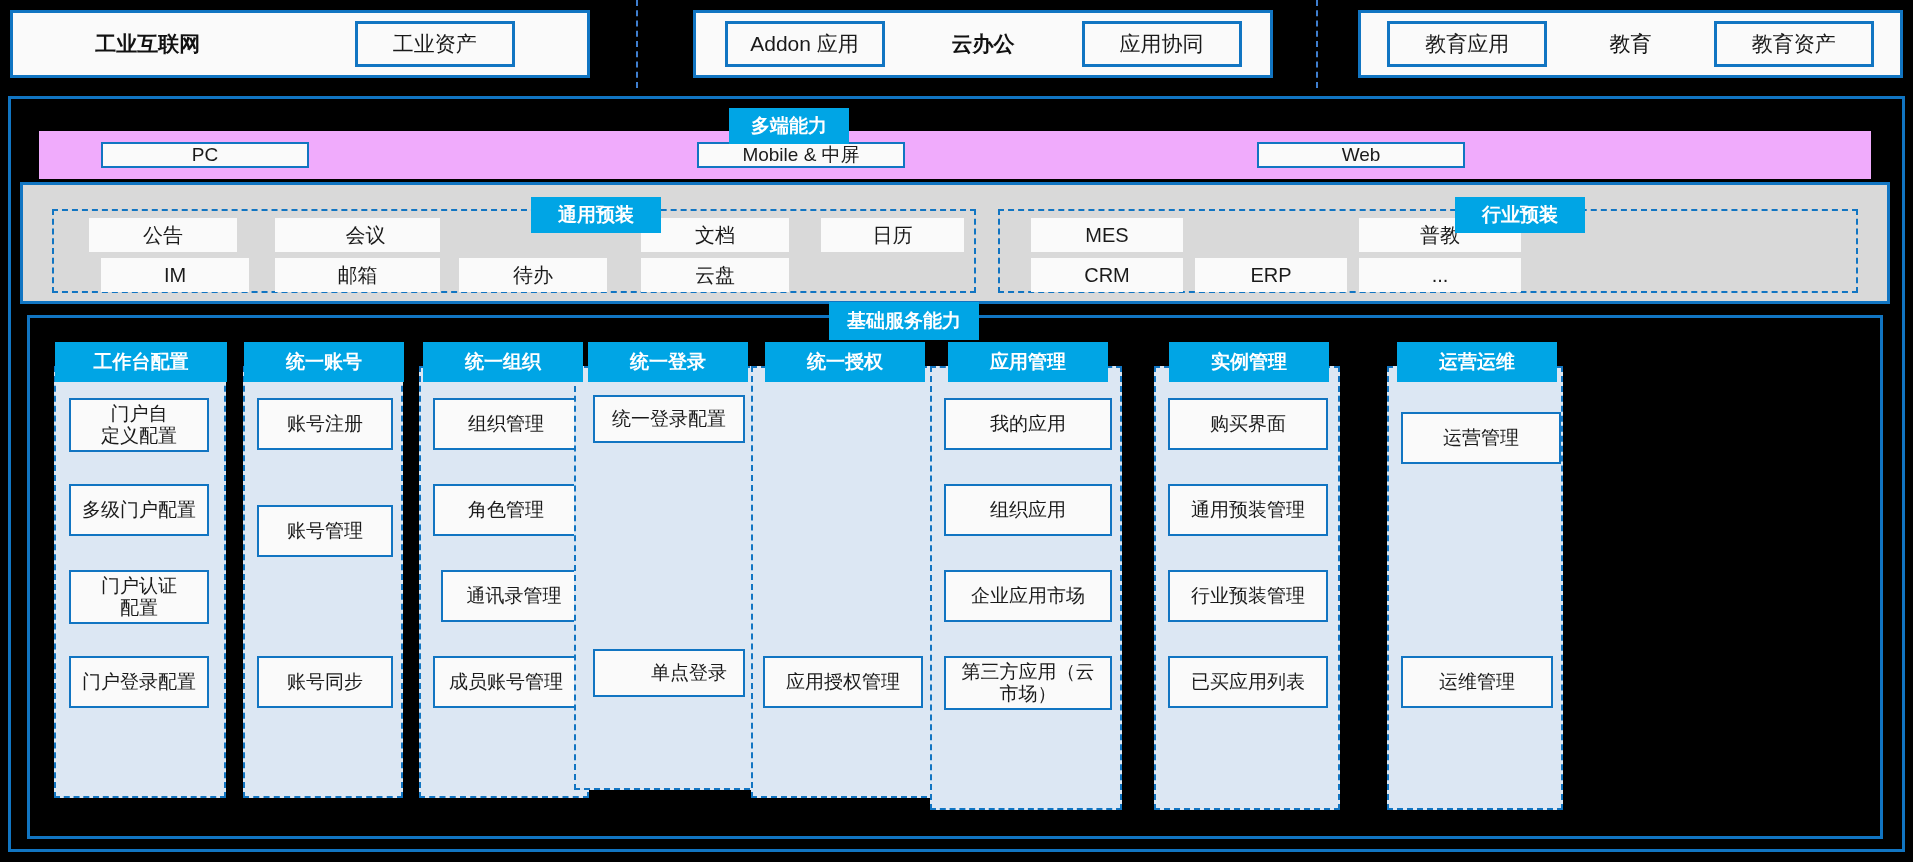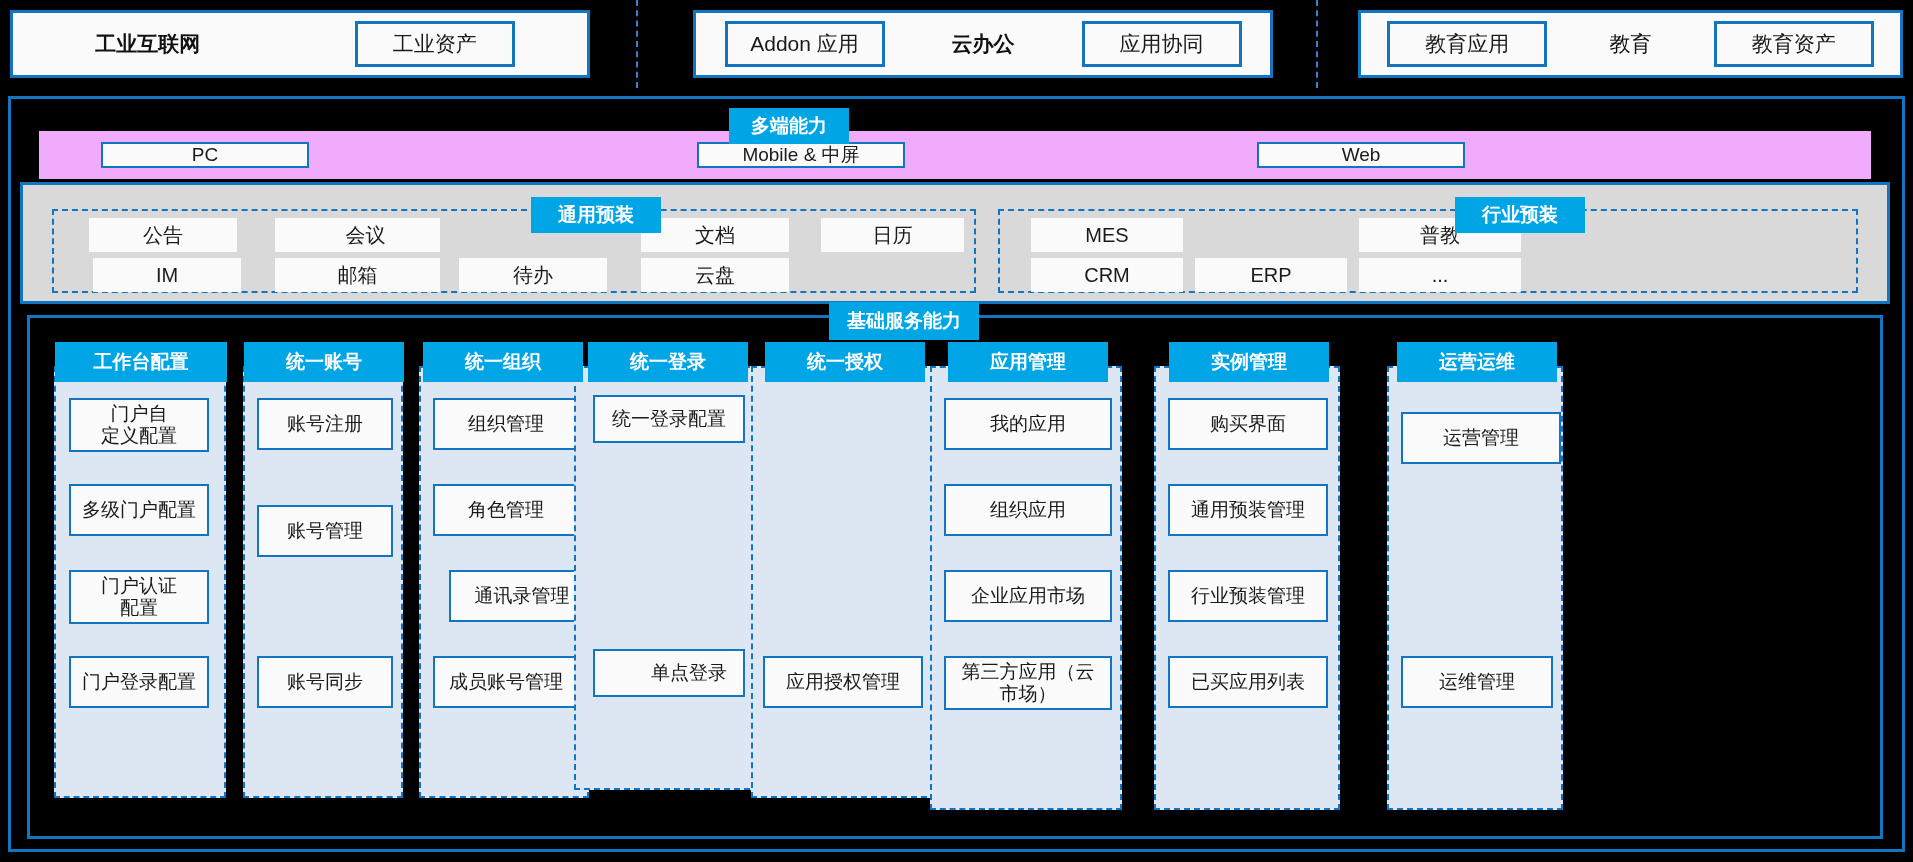--- a/index.html
+++ b/index.html
@@ -227,21 +227,21 @@
   <div class="preinstall-strip">
 
     <div class="dashed-box db-general"></div>
     <div class="dashed-box db-industry"></div>
 
     <div class="pre-item" style="left:66px;  top:33px; width:148px;">公告</div>
     <div class="pre-item" style="left:252px; top:33px; width:165px;padding-left:16px;">会议</div>
     <div class="pre-item" style="left:618px; top:33px; width:148px;">文档</div>
     <div class="pre-item" style="left:798px; top:33px; width:143px;">日历</div>
 
-    <div class="pre-item" style="left:70px;  top:73px; width:148px;">IM</div>
+    <div class="pre-item" style="left:78px;  top:73px; width:148px;">IM</div>
     <div class="pre-item" style="left:252px; top:73px; width:165px;">邮箱</div>
     <div class="pre-item" style="left:436px; top:73px; width:148px;">待办</div>
     <div class="pre-item" style="left:618px; top:73px; width:148px;">云盘</div>
 
     <div class="pre-item" style="left:1008px; top:33px; width:152px;">MES</div>
     <div class="pre-item" style="left:1336px; top:33px; width:162px;">普教</div>
 
     <div class="pre-item" style="left:1008px; top:73px; width:152px;">CRM</div>
     <div class="pre-item" style="left:1172px; top:73px; width:152px;">ERP</div>
     <div class="pre-item" style="left:1336px; top:73px; width:162px;">...</div>
@@ -284,21 +284,21 @@
     </div>
 
     <div class="col" style="left:389px; width:170px; height:432px;">
       <div class="col-head" style="left:2px; width:160px;">统一组织</div>
       <div class="col-item" style="left:12px; top:30px;  width:146px; height:52px;">
           <span style="white-space:pre-line">组织管理</span>
         </div>
       <div class="col-item" style="left:12px; top:116px; width:146px; height:52px;">
           <span style="white-space:pre-line">角色管理</span>
         </div>
-      <div class="col-item" style="left:28px; top:202px; width:146px; height:52px;">
+      <div class="col-item" style="left:20px; top:202px; width:146px; height:52px;">
           <span style="white-space:pre-line">通讯录管理</span>
         </div>
       <div class="col-item" style="left:12px; top:288px; width:146px; height:52px;">
           <span style="white-space:pre-line">成员账号管理</span>
         </div>
     </div>
 
     <div class="col" style="left:544px; width:186px; height:424px;">
       <div class="col-head" style="left:12px; width:160px;">统一登录</div>
       <div class="col-item" style="left:17px; top:27px;  width:152px; height:48px;">

